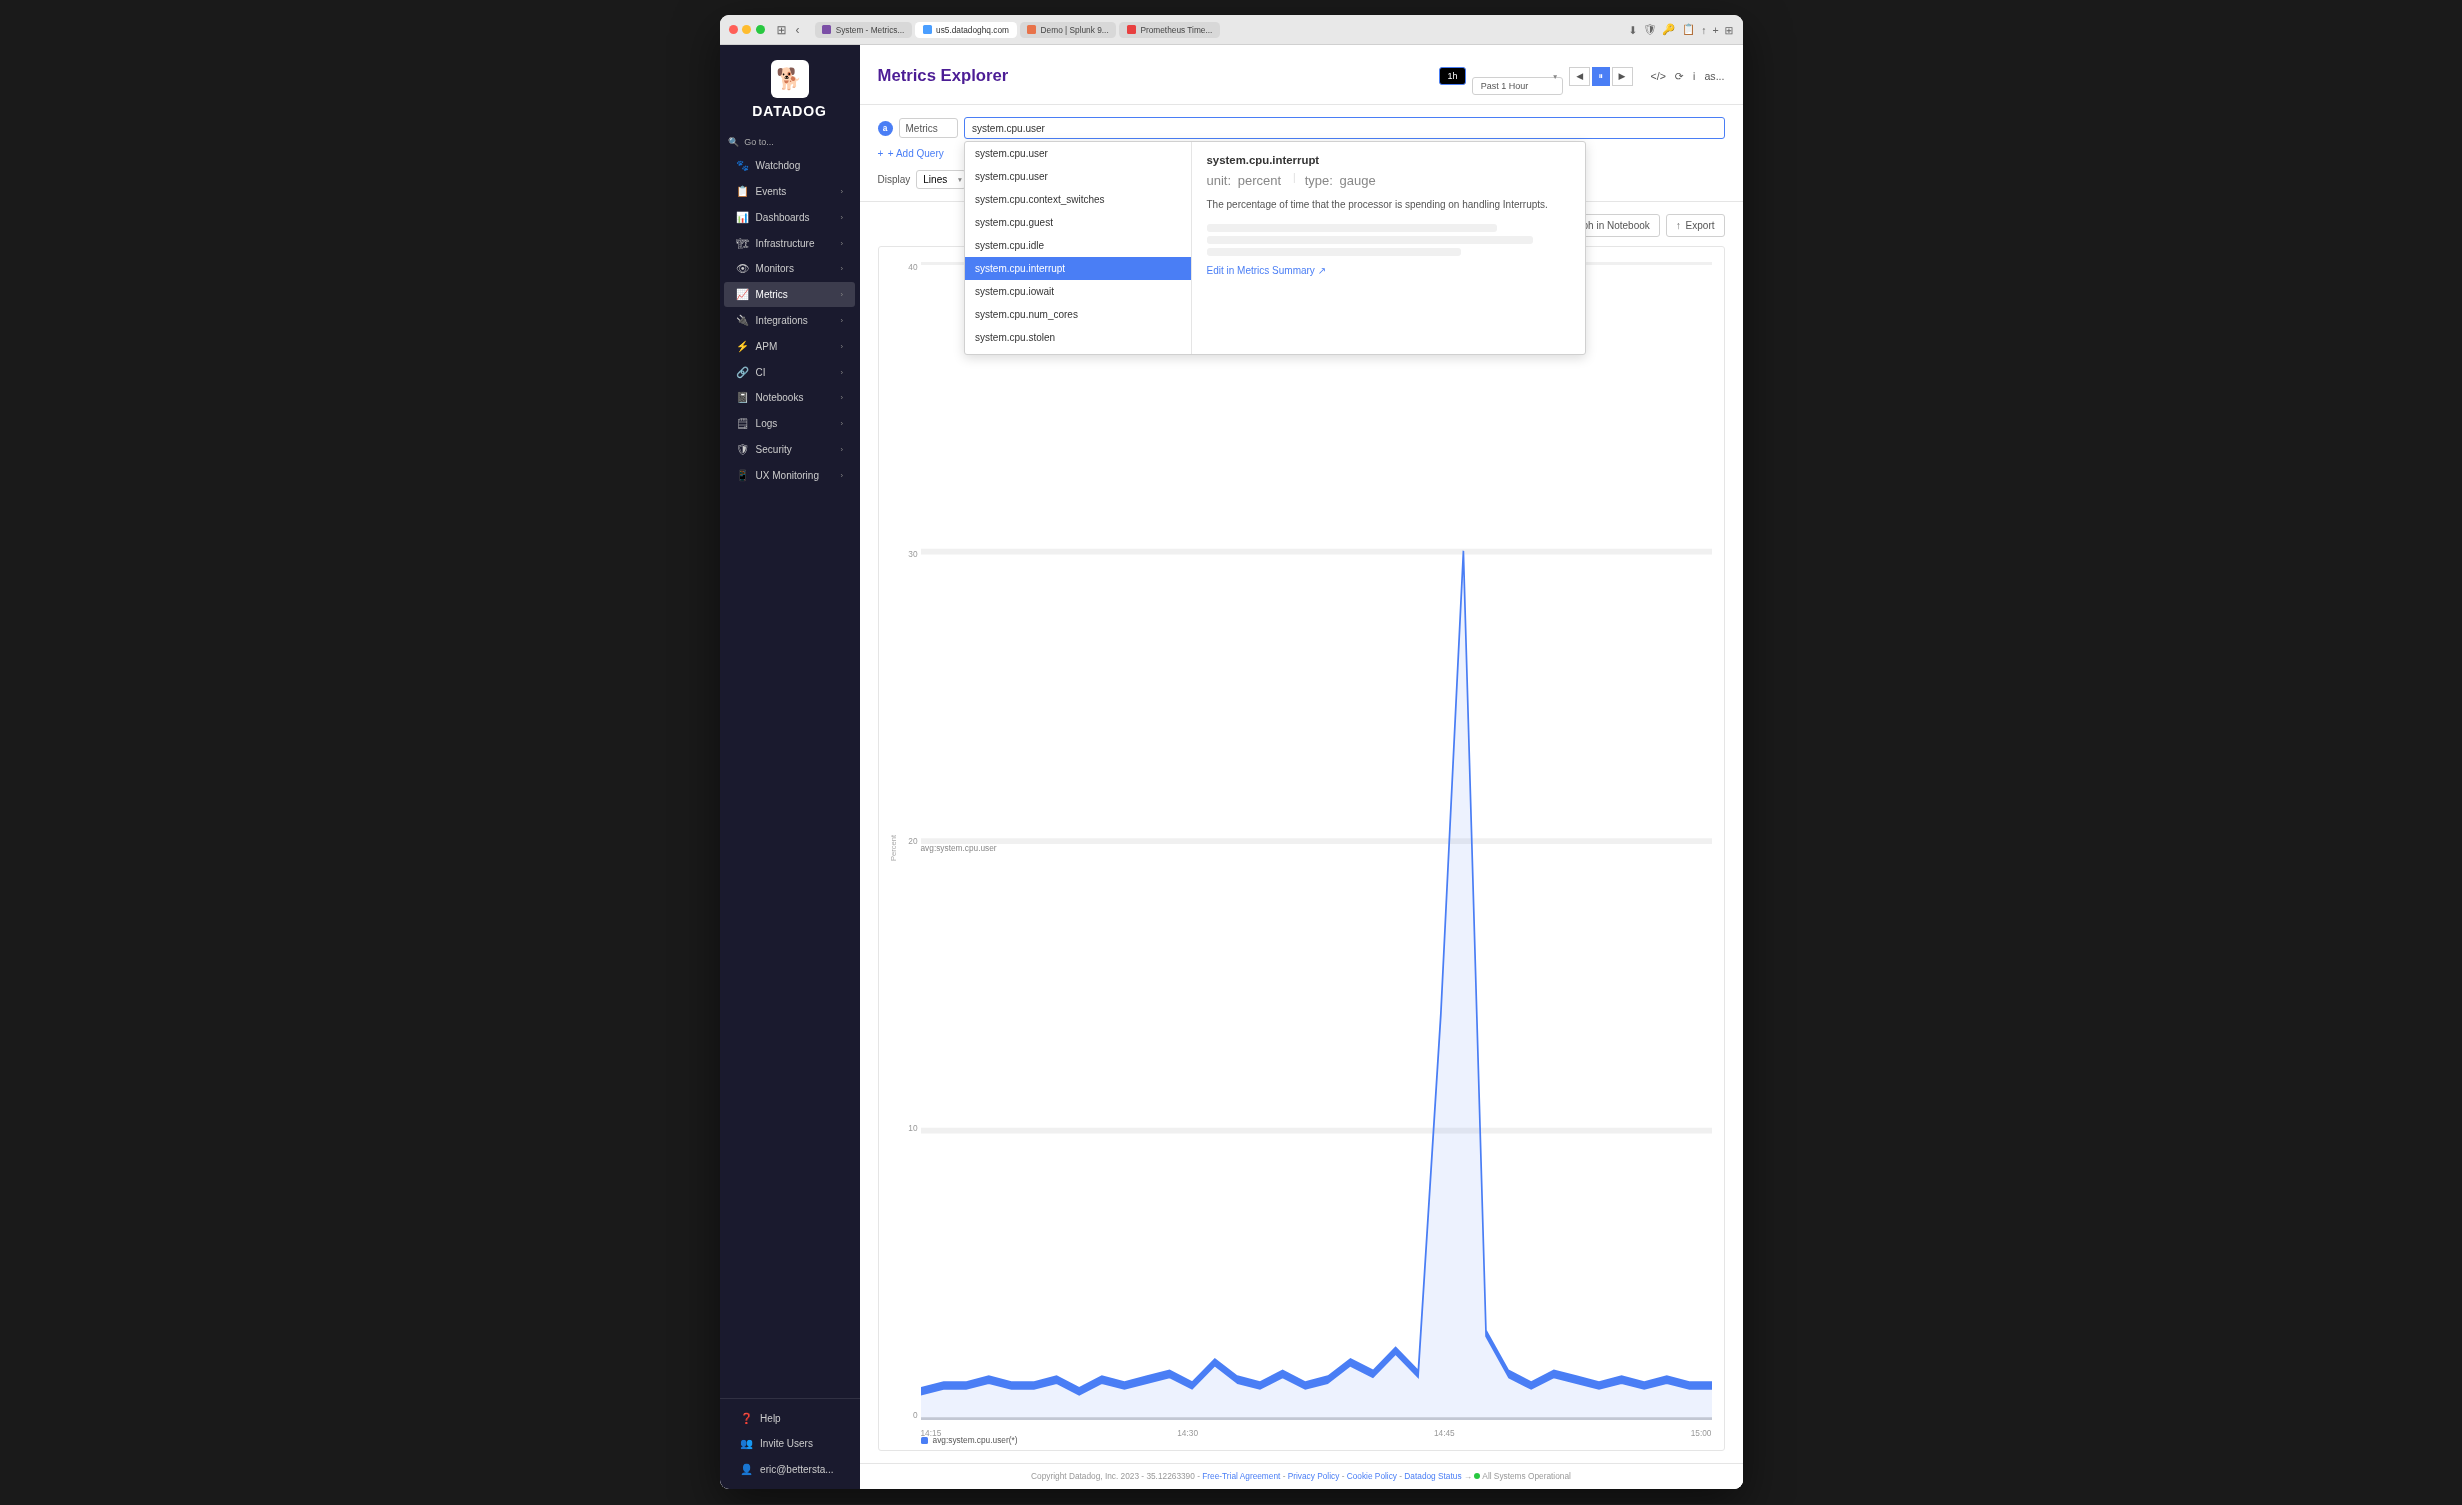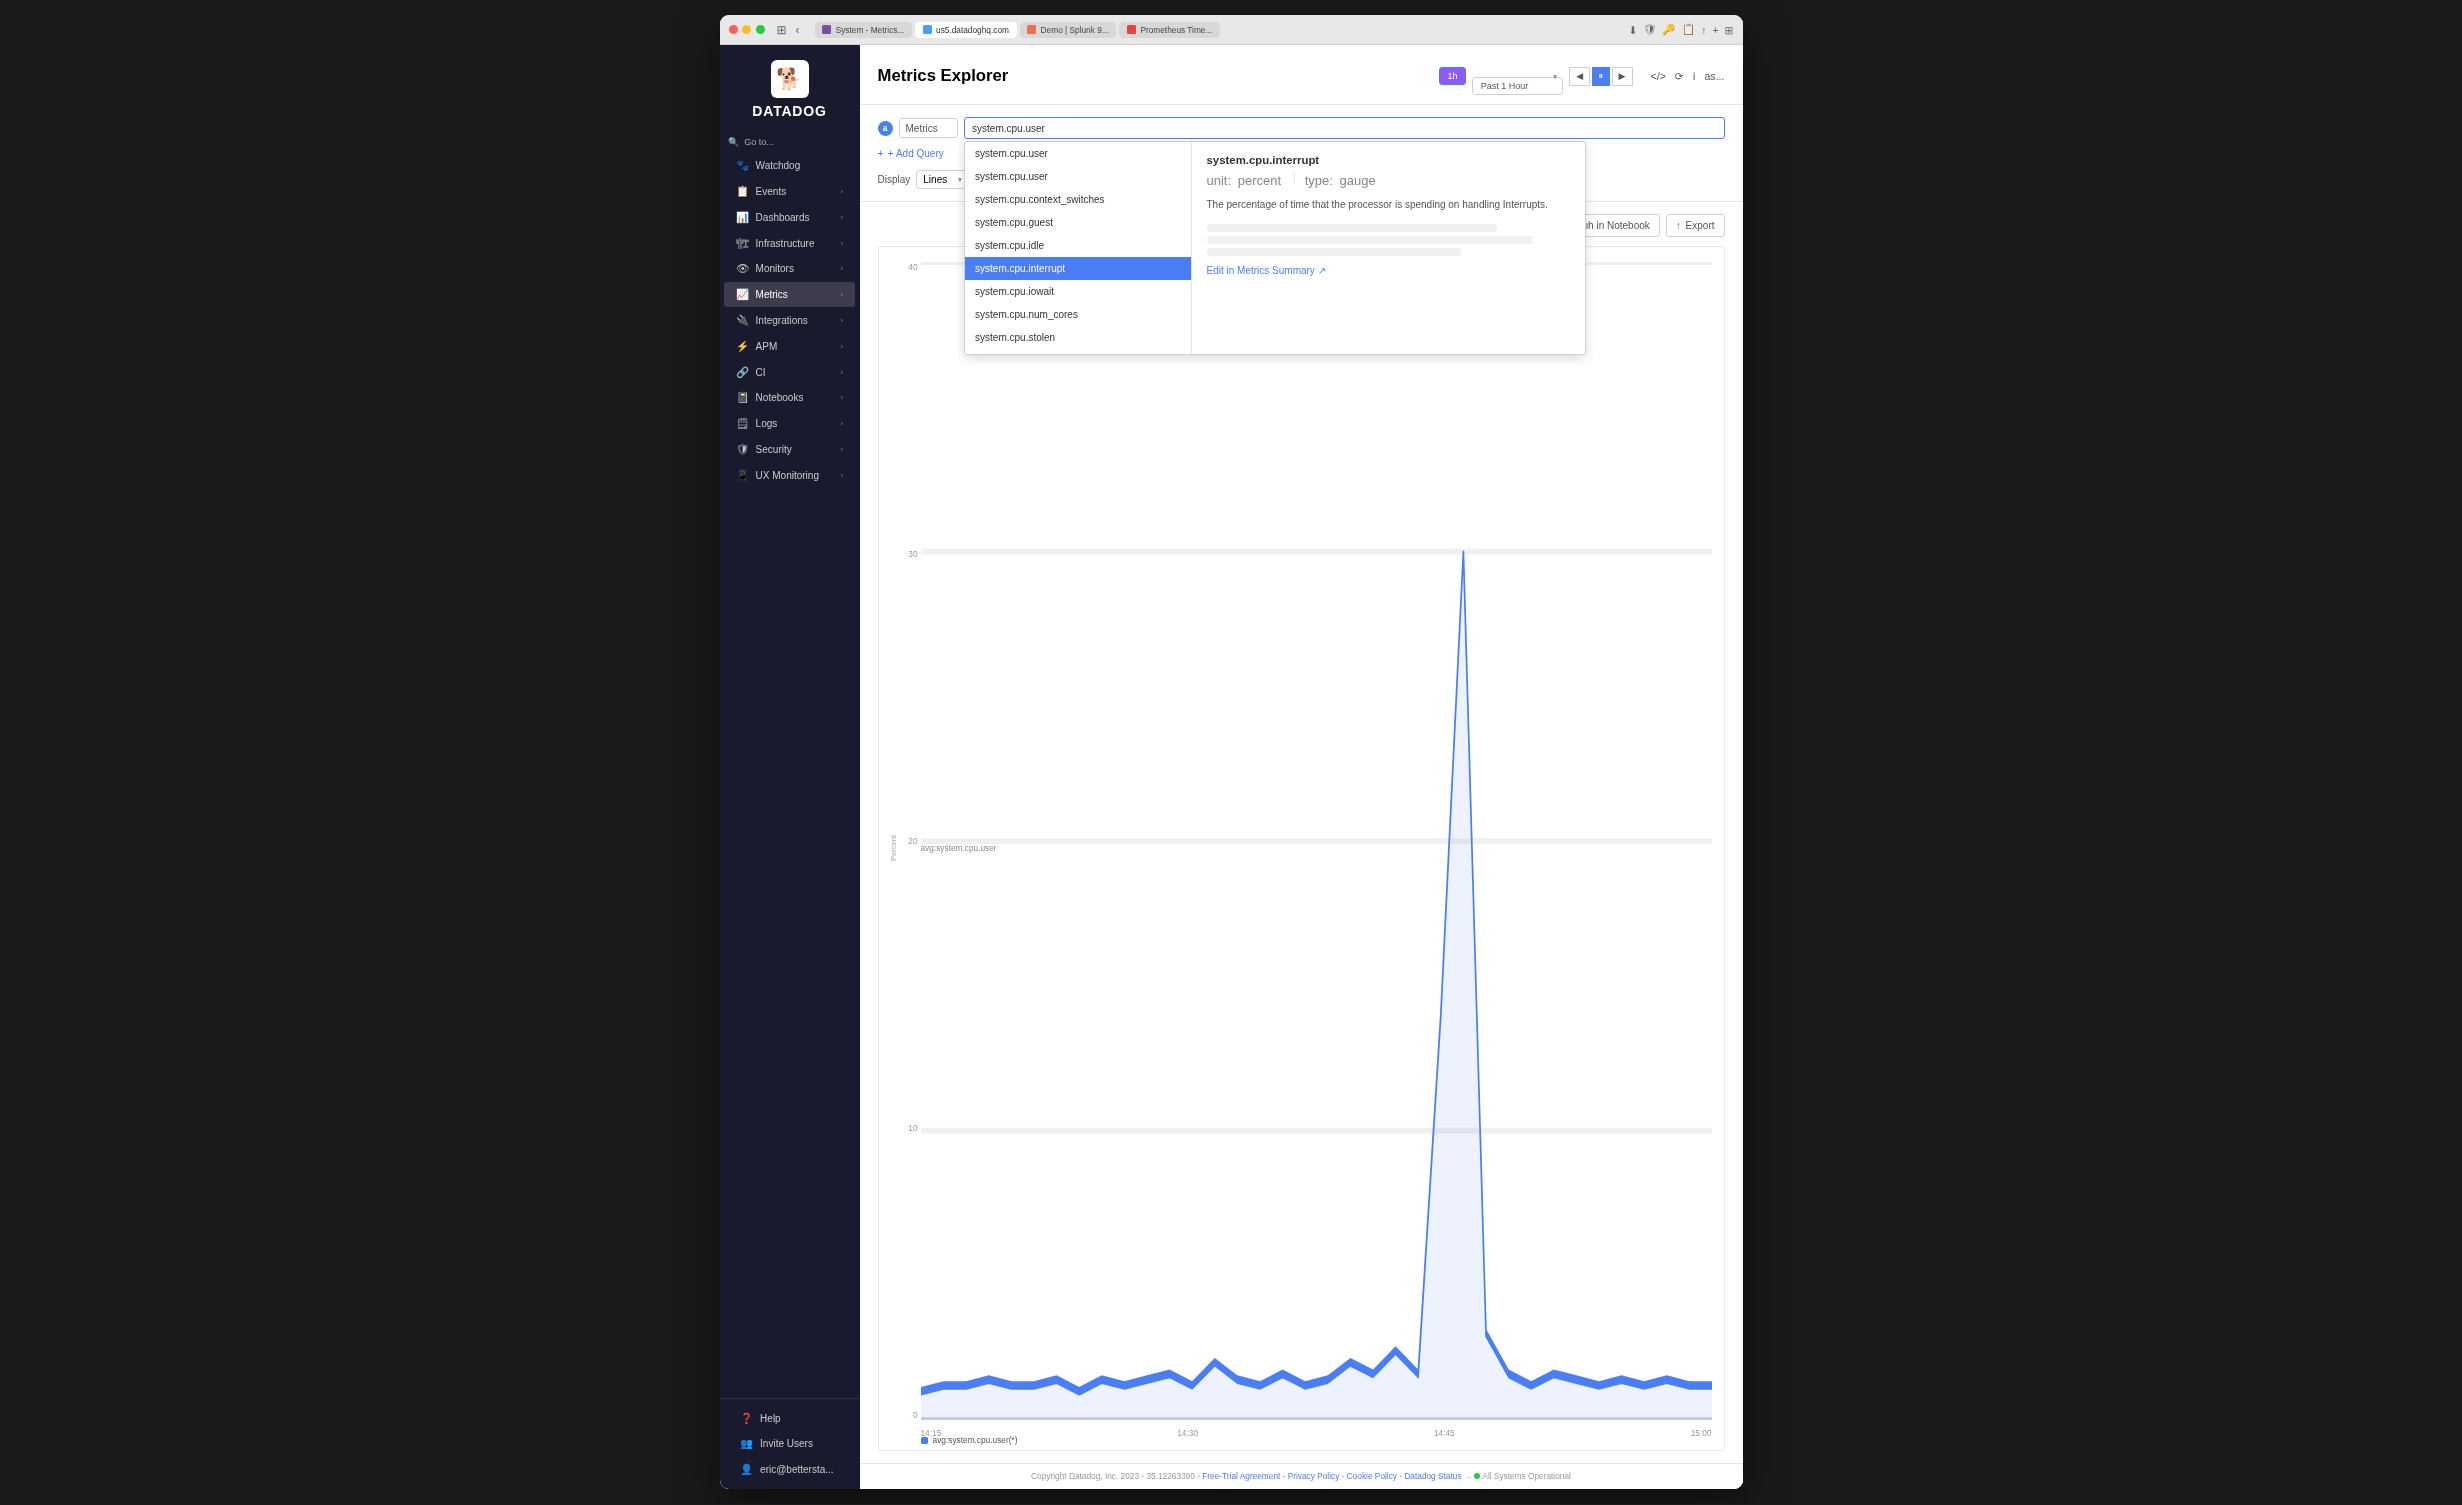--- a/index.html
+++ b/index.html
@@ -164,38 +164,38 @@
     .topbar {
       display: flex;
       align-items: center;
       padding: 12px 18px 9px;
       border-bottom: 0.8px solid #e5e5e5;
       gap: 12px;
     }
     .page-title {
       font-size: 16.7px;
       font-weight: 600;
-      color: #000000;
+      color: #4c1d95;
       flex: 1;
     }
     .time-controls {
       display: flex;
       align-items: center;
       gap: 6px;
     }
     .time-btn {
       background: #fff;
       border: 0.8px solid #d0d0d0;
       border-radius: 3px;
       padding: 3px 7.6px;
       font-size: 9px;
       color: #555;
       cursor: pointer;
     }
-    .time-btn.active { background: #8b5cf6; color: #fff; border-color: #4a7ef5; }
+    .time-btn.active { background: #000000; color: #fff; border-color: #4a7ef5; }
     .time-select {
       border: 0.8px solid #d0d0d0;
       border-radius: 3px;
       padding: 3px 23px 3px 7.6px;
       font-size: 9px;
       color: #555;
       background: #fff;
       cursor: pointer;
       appearance: none;
       -webkit-appearance: none;

